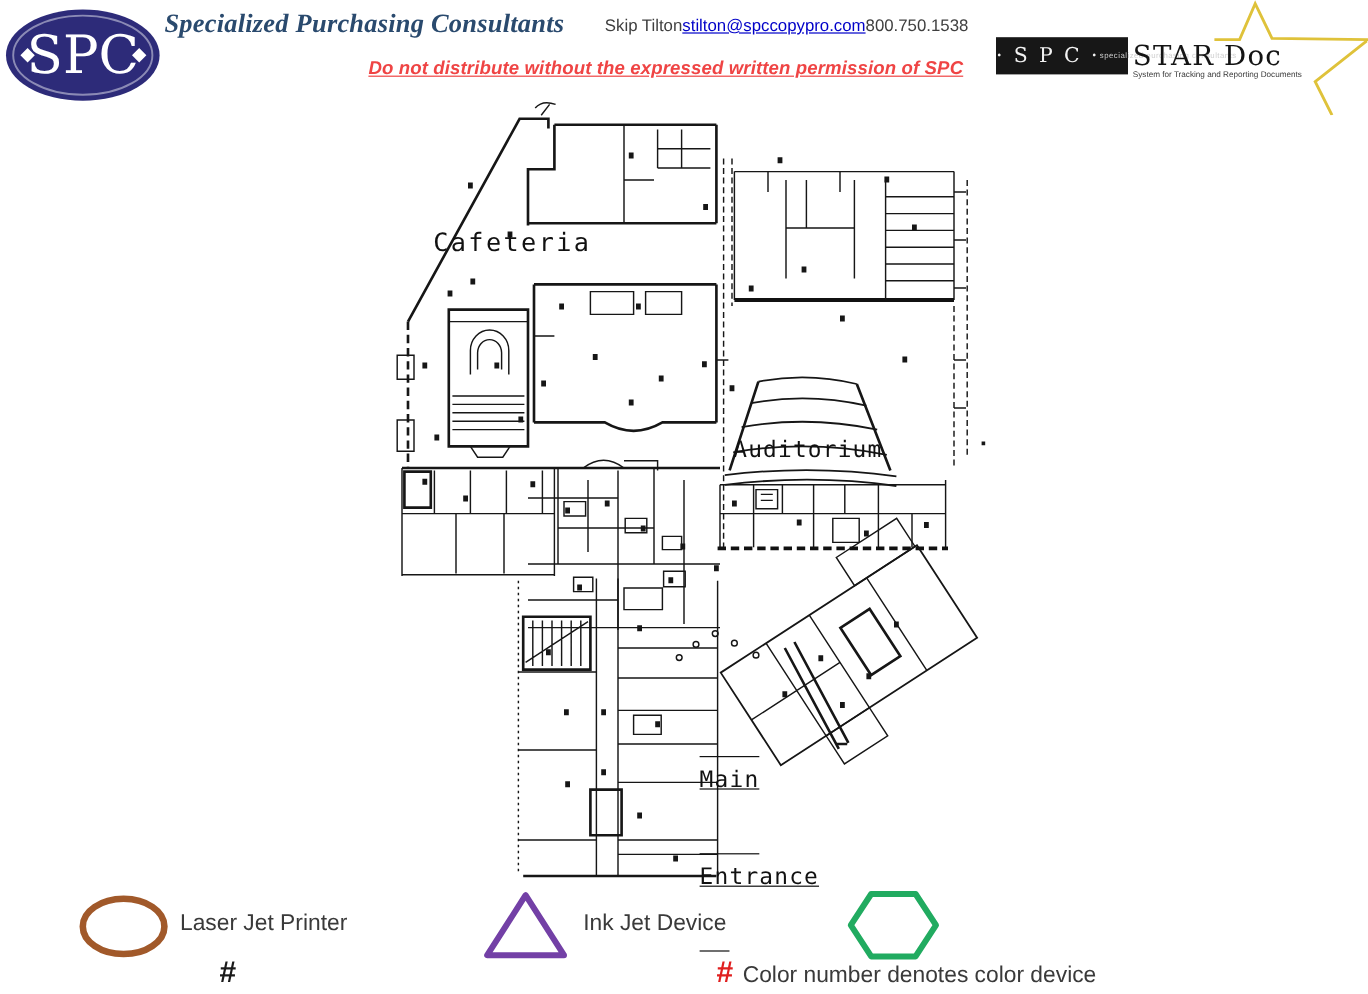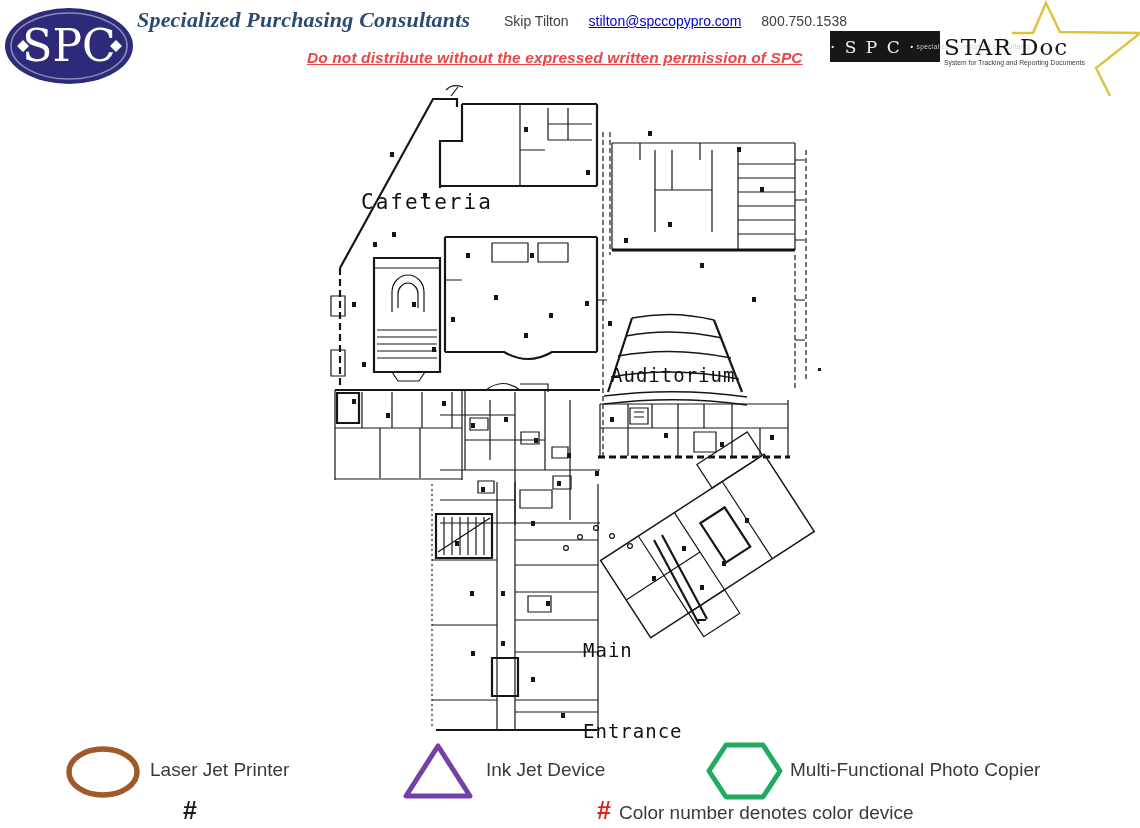--- a/index.html
+++ b/index.html
@@ -10,21 +10,21 @@
   }
   .abs { position:absolute; }
 
   
   #spc-oval-logo { left:3px; top:6px; width:133px; height:80px; }
   #page-title {
     left:137px; top:7px; font-family:"Liberation Serif", serif;
     font-weight:bold; font-style:italic; font-size:22px; letter-spacing:.2px;
     white-space:nowrap;
   }
-  #contact-row { left:504px; top:13px; font-size:14px; color:#3f3f3f; white-space:nowrap; display:flex; gap:20px; align-items:baseline; }
+  #contact-row { left:504px; top:13px; font-size:14px; color:#3f3f3f; white-space:nowrap; display:flex; gap:0; align-items:baseline; }
   #contact-email { color:#0000c8; text-decoration:underline; }
   #warning-line {
     left:307px; top:49px; font-size:15.5px; font-weight:bold; font-style:italic;
     text-decoration:underline; white-space:nowrap; letter-spacing:.1px;
   }
   
   #stardoc-box {
     left:830px; top:31px; width:110px; height:31px; background:#171717;
     display:flex; flex-direction:row; align-items:center; justify-content:flex-start;
   }
@@ -42,21 +42,21 @@
   #stardoc-tagline { left:944px; top:59px; font-size:6.8px; color:#3a3a3a; white-space:nowrap; }
   #stardoc-star { left:1000px; top:0px; width:140px; height:96px; }
 
   
   #floor-plan-svg { left:0; top:0; width:1140px; height:828px; }
   .plan-label {
     font-family:"DejaVu Sans Mono", monospace; color:#111; white-space:pre;
   }
   #label-cafeteria  { left:361px; top:190px; font-size:21px; letter-spacing:2px; }
   #label-auditorium { left:611px; top:364px; font-size:19px; letter-spacing:1px; }
-  #label-main-entrance { left:583px; top:583px; font-size:19px; line-height:27px; letter-spacing:1px; }
+  #label-main-entrance { left:583px; top:583px; font-size:19px; line-height:27px; letter-spacing:1px;text-decoration:underline; }
 
   .w1 { fill:none; stroke:#161616; stroke-width:1.2; }
   .w15{ fill:none; stroke:#161616; stroke-width:1.5; }
   .w2 { fill:none; stroke:#161616; stroke-width:2.2; }
   .w3 { fill:none; stroke:#111111; stroke-width:3.2; }
   .dsh { stroke-dasharray:5 3; }
   .dsh2{ stroke-dasharray:7 4; }
   .dot { stroke-dasharray:2 3; }
   .blob { fill:#161616; stroke:none; }
 
@@ -201,21 +201,20 @@
   <div id="legend-label-1" class="abs legend-label">Laser Jet Printer</div>
 
   <svg class="abs" style="left:402px; top:742px;" width="72" height="58">
     <polygon points="36,4 4,54 68,54" fill="none" stroke-width="5" stroke-linejoin="round" style="stroke: rgb(115, 64, 166);"></polygon>
   </svg>
   <div id="legend-label-2" class="abs legend-label">Ink Jet Device</div>
 
   <svg class="abs" style="left:705px; top:741px;" width="80" height="60">
     <polygon points="21,4 58,4 75,30 58,56 21,56 4,30" fill="none" stroke-width="5" stroke-linejoin="round" style="stroke: rgb(33, 171, 96);"></polygon>
   </svg>
-  <div id="legend-label-3" class="abs legend-label">Multi-Functional Photo Copier</div>
 
   <div id="legend-note-1" class="abs legend-note">
     <span class="note-hash" style="color: rgb(26, 26, 26);">#</span>
   </div>
   <div id="legend-note-2" class="abs legend-note">
     <span class="note-hash" style="color: rgb(224, 31, 31);">#</span>
     <span class="note-text">Color number denotes color device</span>
   </div>
 
 </div>

